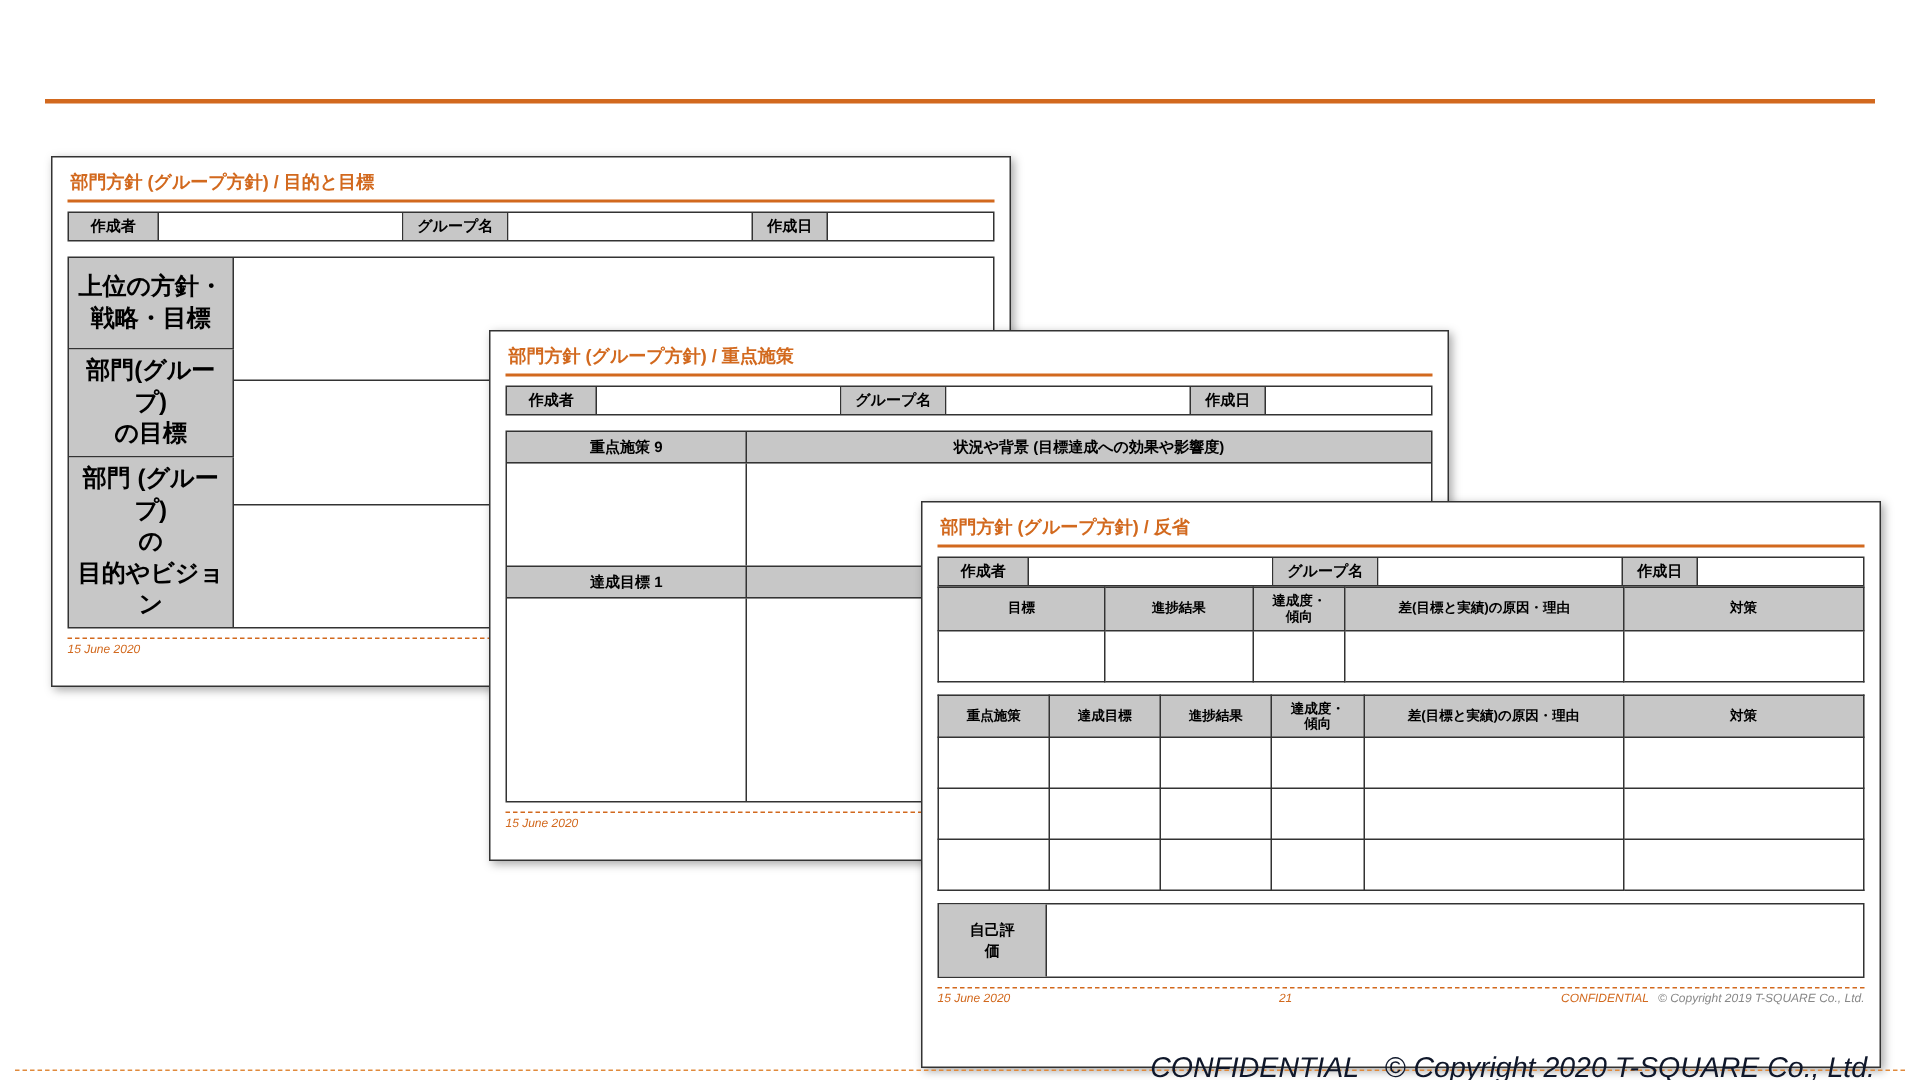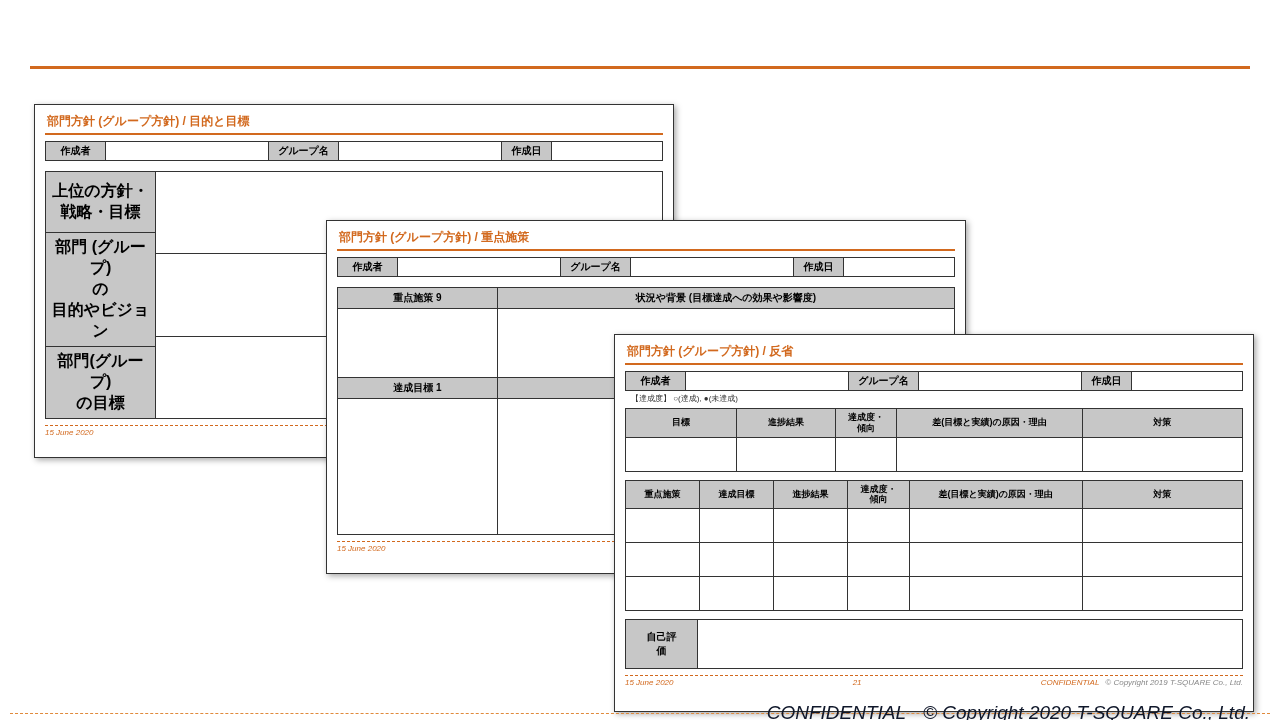--- a/index.html
+++ b/index.html
@@ -67,22 +67,22 @@
       <div class="lbl" style="width:60px">作成者</div>
       <div class="val"></div>
       <div class="lbl" style="width:70px">グループ名</div>
       <div class="val"></div>
       <div class="lbl" style="width:50px">作成日</div>
       <div class="val" style="flex:0 0 110px"></div>
     </div>
     <div class="body">
       <div class="labels">
         <div>上位の方針・<br>戦略・目標</div>
+        <div>部門(グループ)<br>の目標</div>
         <div>部門 (グループ)<br>の<br>目的やビジョン</div>
-        <div>部門(グループ)<br>の目標</div>
       </div>
       <div class="fields">
         <div></div>
         <div></div>
         <div></div>
       </div>
     </div>
     <div class="small-dash"></div>
     <div class="sheet-foot">
       <span class="fd">15 June 2020</span>
@@ -130,21 +130,20 @@
     <div class="title">部門方針 (グループ方針) / 反省</div>
     <div class="title-rule"></div>
     <div class="hdr-row">
       <div class="lbl" style="width:60px">作成者</div>
       <div class="val"></div>
       <div class="lbl" style="width:70px">グループ名</div>
       <div class="val"></div>
       <div class="lbl" style="width:50px">作成日</div>
       <div class="val" style="flex:0 0 110px"></div>
     </div>
-    <div class="legend">【達成度】 ○(達成), ●(未達成)</div>
 
     <table>
       <colgroup>
           <col style="width:18%">
           <col style="width:16%">
           <col style="width:10%">
           <col style="width:30%">
           <col style="width:26%">
         </colgroup>
       <tbody>

